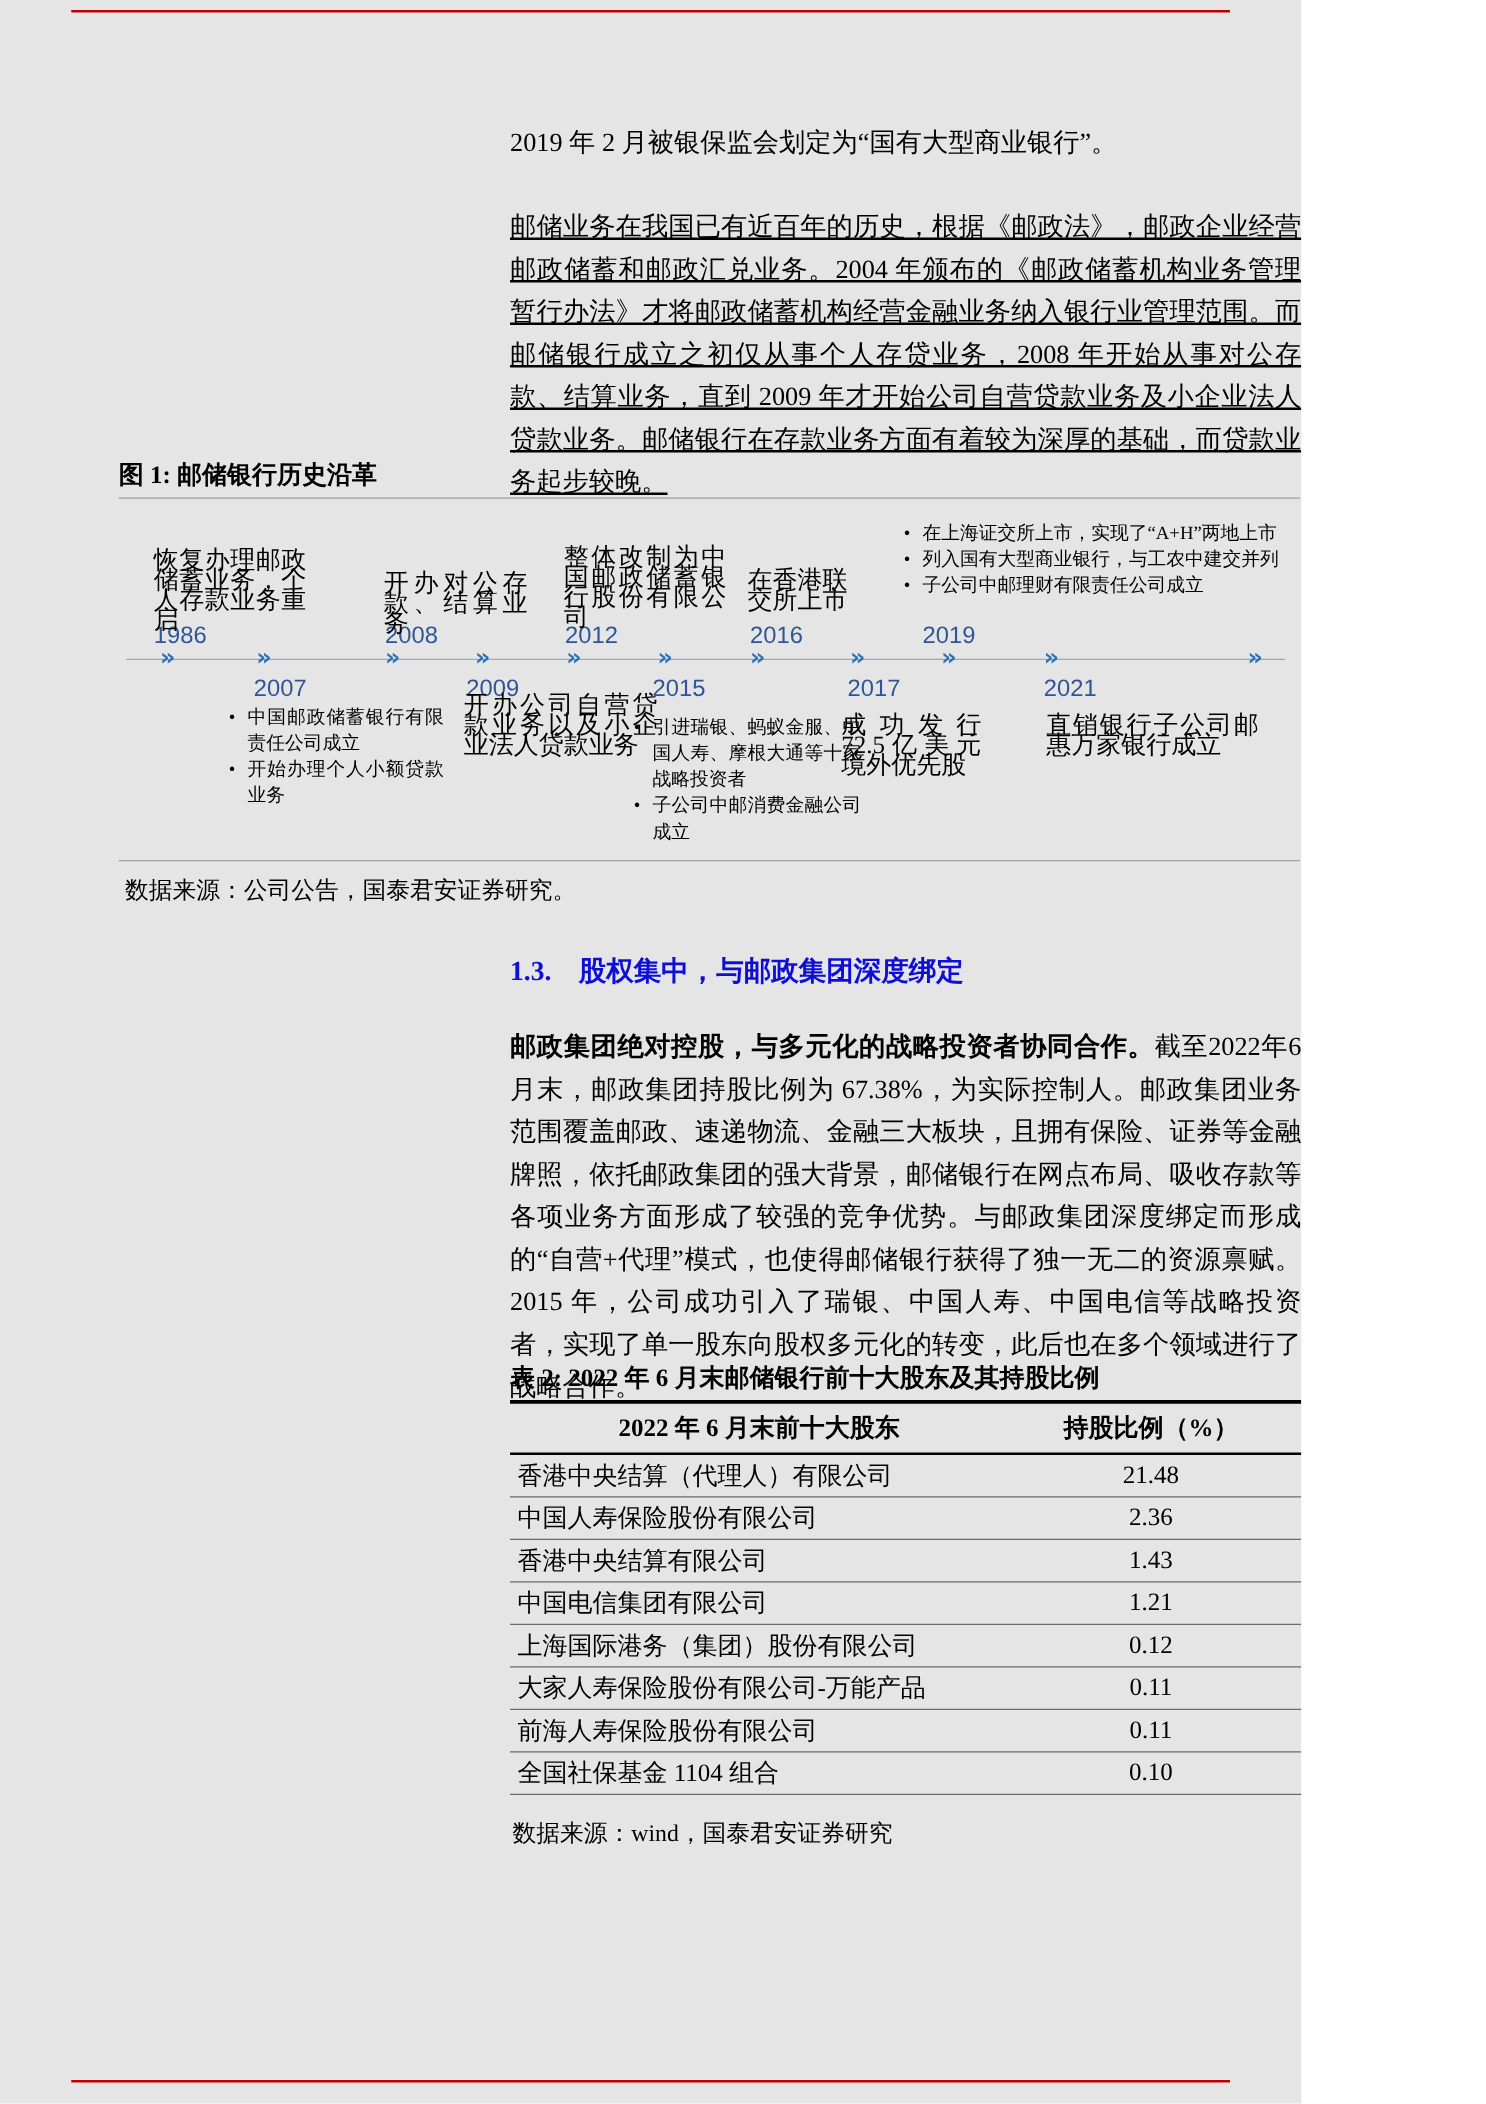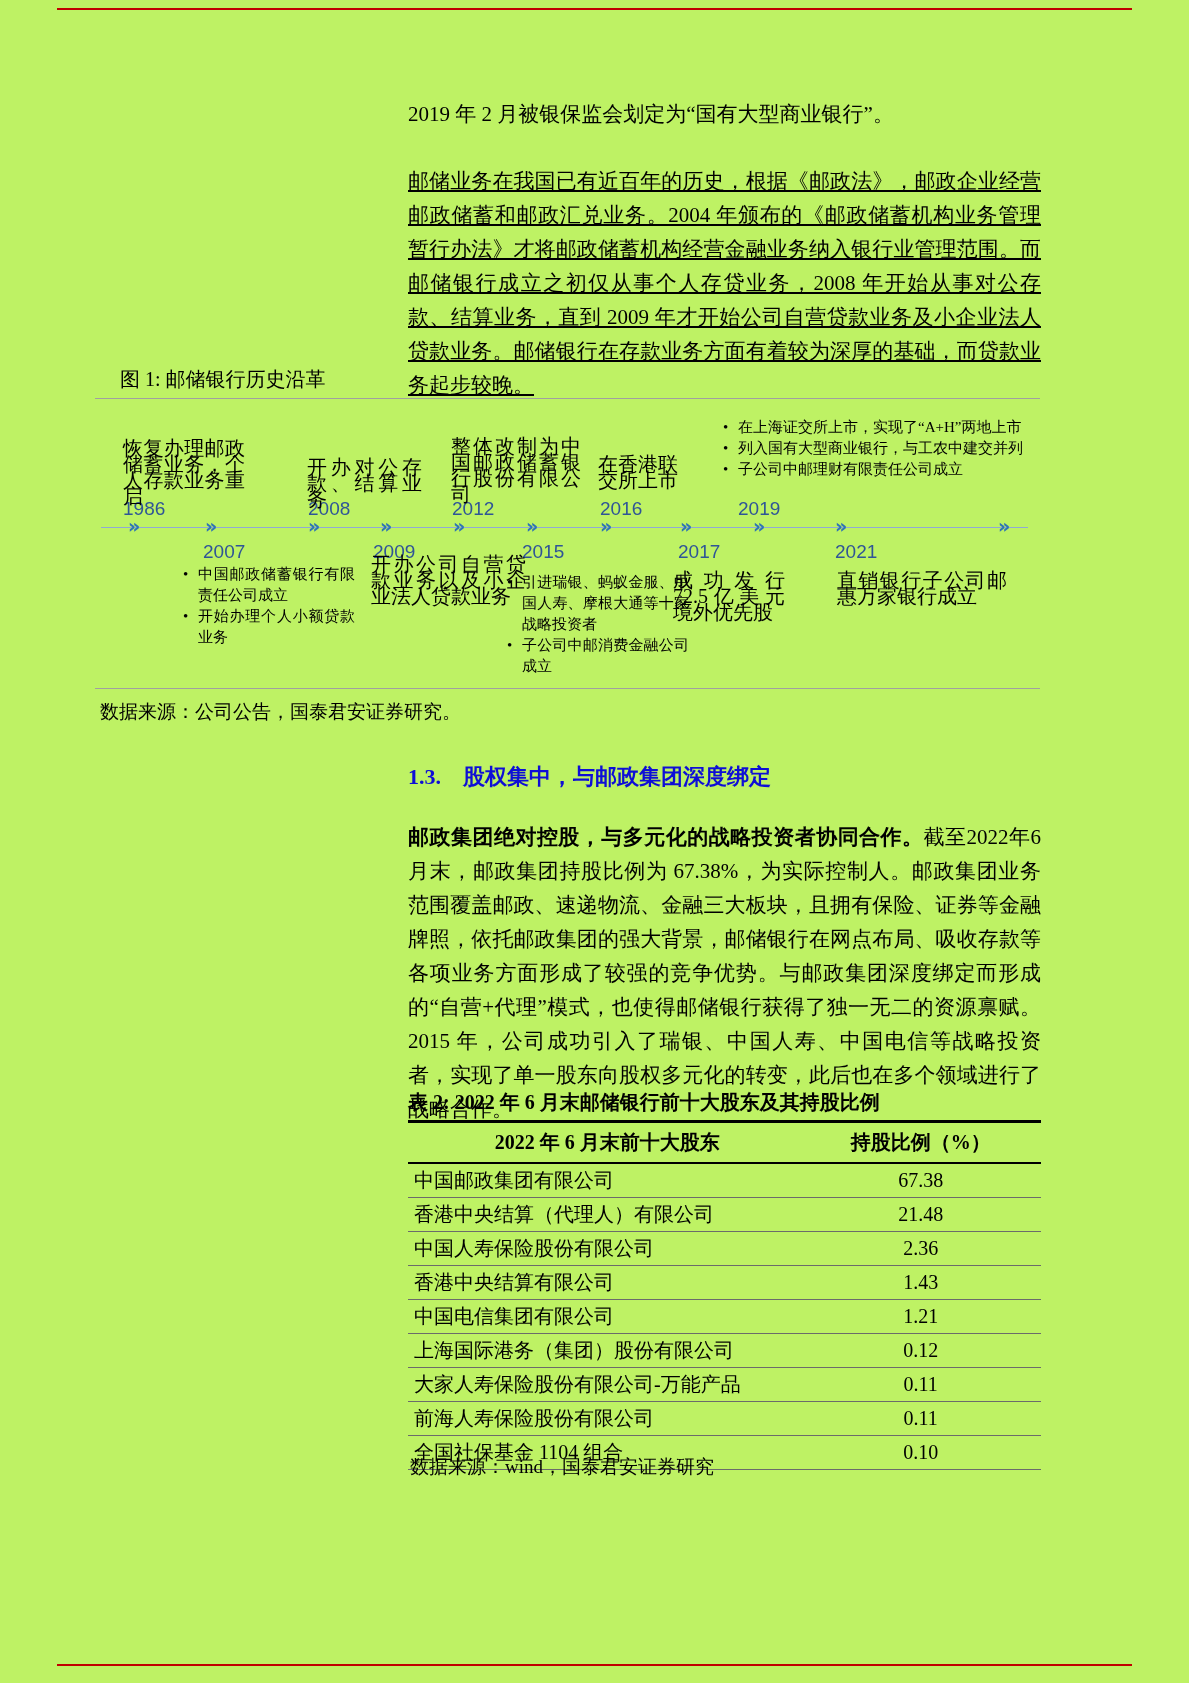--- a/index.html
+++ b/index.html
@@ -1,31 +1,31 @@
 <!DOCTYPE html>
 <html><head>
 <meta charset="utf-8">
 <style>
   * { margin:0; padding:0; box-sizing:border-box; }
   html,body { background:#ffffff; }
   .page {
-    position:relative; width:1189px; height:1683px; background:#bef264;
+    position:relative; width:1041px; height:1683px; background:#e5e5e5;
     font-family:"Liberation Serif","DejaVu Serif",serif; color:#000; overflow:hidden;
   }
   .rule { position:absolute; left:57px; right:57px; height:2px; background:#C00000; }
   .rule.top { top:8px; }
   .rule.bottom { top:1664px; }
 
   .body-text { position:absolute; left:408px; width:633px; font-size:21px; line-height:34px; text-align:justify; }
   .p1 { top:97px; }
   .p2 { top:164px;text-decoration:underline; }
   .p3 { top:820px; }
   .p3 b { font-weight:bold; }
 
-  .fig-title { position:absolute; left:95px; top:366px; font-size:20px; font-weight:normal;margin-left:25px; }
+  .fig-title { position:absolute; left:95px; top:366px; font-size:20px; font-weight:bold; }
   .hairline { position:absolute; left:95px; width:945px; height:1px; background:#a0a0a0; }
   .hl-top { top:398px; }
   .hl-bottom { top:688px; }
 
   .tl { position:absolute; left:95px; top:402px; width:945px; height:286px; }
   .tl-line { position:absolute; left:6px; right:12px; top:125px; height:1px; background:#8FAAD4; }
   .tl-chev { position:absolute; top:111px; color:#2E74B5; font-size:19px; font-weight:bold;
              font-family:"DejaVu Sans","Liberation Sans",sans-serif; line-height:26px; }
   .tl-year { position:absolute; color:#2F5597; font-size:19px;
              font-family:"Liberation Sans","DejaVu Sans",sans-serif; }
@@ -157,24 +157,20 @@
         <col style="width:38%">
       </colgroup>
     <thead>
       <tr>
         <th class="c1">2022 年 6 月末前十大股东</th>
         <th class="c2">持股比例（%）</th>
       </tr>
     </thead>
     <tbody>
       <tr>
-          <td class="c1">中国邮政集团有限公司</td>
-          <td class="c2">67.38</td>
-        </tr>
-      <tr>
           <td class="c1">香港中央结算（代理人）有限公司</td>
           <td class="c2">21.48</td>
         </tr>
       <tr>
           <td class="c1">中国人寿保险股份有限公司</td>
           <td class="c2">2.36</td>
         </tr>
       <tr>
           <td class="c1">香港中央结算有限公司</td>
           <td class="c2">1.43</td>

